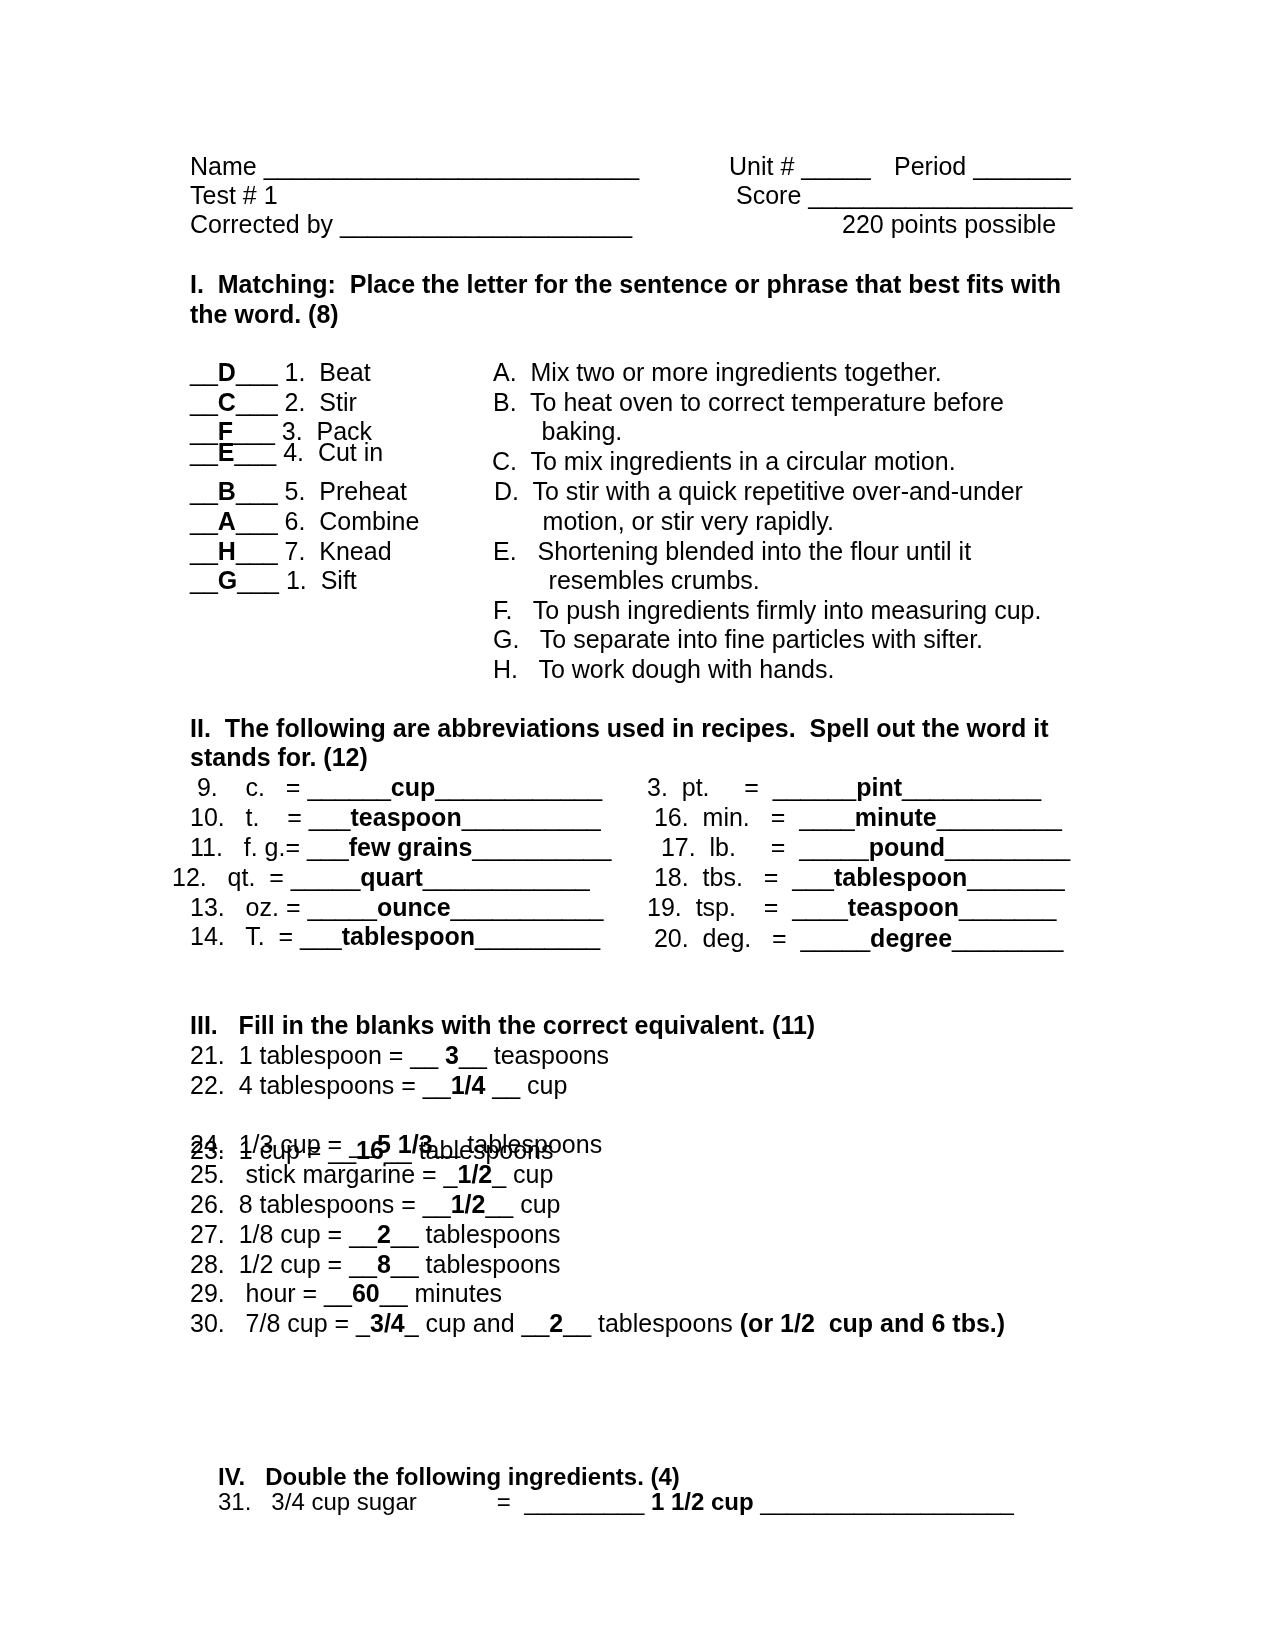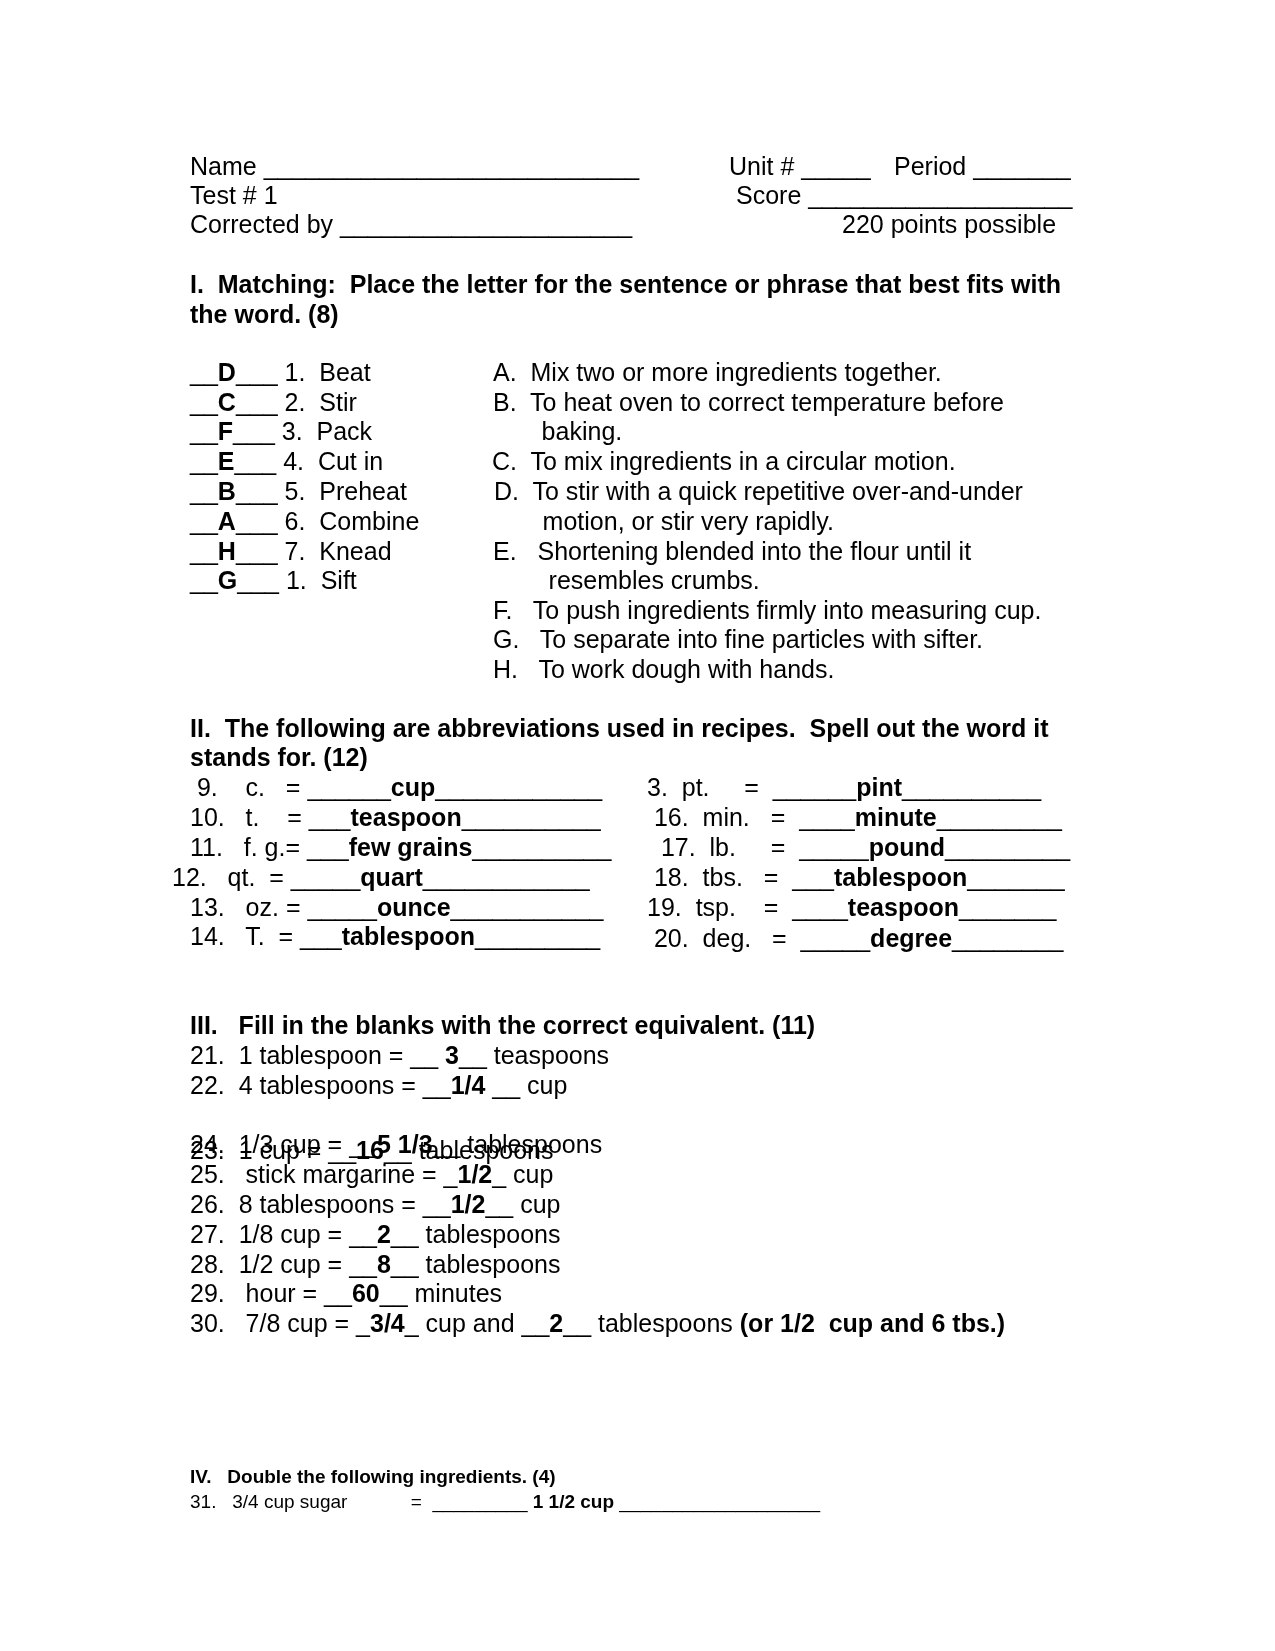--- a/index.html
+++ b/index.html
@@ -1,41 +1,41 @@
 <!DOCTYPE html>
 <html><head>
 <meta charset="utf-8">
 <style>
   html, body { margin: 0; padding: 0; background: #ffffff; }
   body { width: 1275px; height: 1651px; position: relative; overflow: hidden;
          font-family: "Liberation Sans", sans-serif; color: #000; }
   .abs { position: absolute; white-space: pre; }
   .t { font-size: 25px; line-height: 28px; }
   .b { font-weight: bold; }
-  .s { font-size: 19px; line-height: 22px; }
+  .s { font-size: 24px; line-height: 22px; margin-left: 28px; }
 </style>
 </head>
 <body>
 
 <div class="abs t" style="left:190px;top:152px;">Name ___________________________</div>
 <div class="abs t" style="left:729px;top:152px;">Unit # _____</div>
 <div class="abs t" style="left:894px;top:152px;">Period _______</div>
 <div class="abs t" style="left:190px;top:181px;">Test # 1</div>
 <div class="abs t" style="left:736px;top:181px;">Score ___________________</div>
 <div class="abs t" style="left:190px;top:210px;">Corrected by _____________________</div>
 <div class="abs t" style="left:842px;top:210px;">220 points possible</div>
 
 <div class="abs t b" style="left:190px;top:270px;">I.  Matching:  Place the letter for the sentence or phrase that best fits with</div>
 <div class="abs t b" style="left:190px;top:300px;">the word. (8)</div>
 
 <div>
   <div class="abs t" style="left:190px;top:358px;"><span>__</span><span class="b">D</span><span>___</span><span> 1.  Beat</span></div>
   <div class="abs t" style="left:190px;top:388px;"><span>__</span><span class="b">C</span><span>___</span><span> 2.  Stir</span></div>
   <div class="abs t" style="left:190px;top:417px;"><span>__</span><span class="b">F</span><span>___</span><span> 3.  Pack</span></div>
-  <div class="abs t" style="left:190px;top:447px;"><span>__</span><span class="b">E</span><span>___</span><span> 4.  Cut in</span></div>
+  <div class="abs t" style="left:190px;top:438px;"><span>__</span><span class="b">E</span><span>___</span><span> 4.  Cut in</span></div>
   <div class="abs t" style="left:190px;top:477px;"><span>__</span><span class="b">B</span><span>___</span><span> 5.  Preheat</span></div>
   <div class="abs t" style="left:190px;top:507px;"><span>__</span><span class="b">A</span><span>___</span><span> 6.  Combine</span></div>
   <div class="abs t" style="left:190px;top:537px;"><span>__</span><span class="b">H</span><span>___</span><span> 7.  Knead</span></div>
   <div class="abs t" style="left:190px;top:566px;"><span>__</span><span class="b">G</span><span>___</span><span> 1.  Sift</span></div>
 </div>
 
 <div>
   <div class="abs t" style="left:493px;top:358px;">A.  Mix two or more ingredients together.</div>
   <div class="abs t" style="left:493px;top:388px;">B.  To heat oven to correct temperature before</div>
   <div class="abs t" style="left:493px;top:417px;">       baking.</div>

